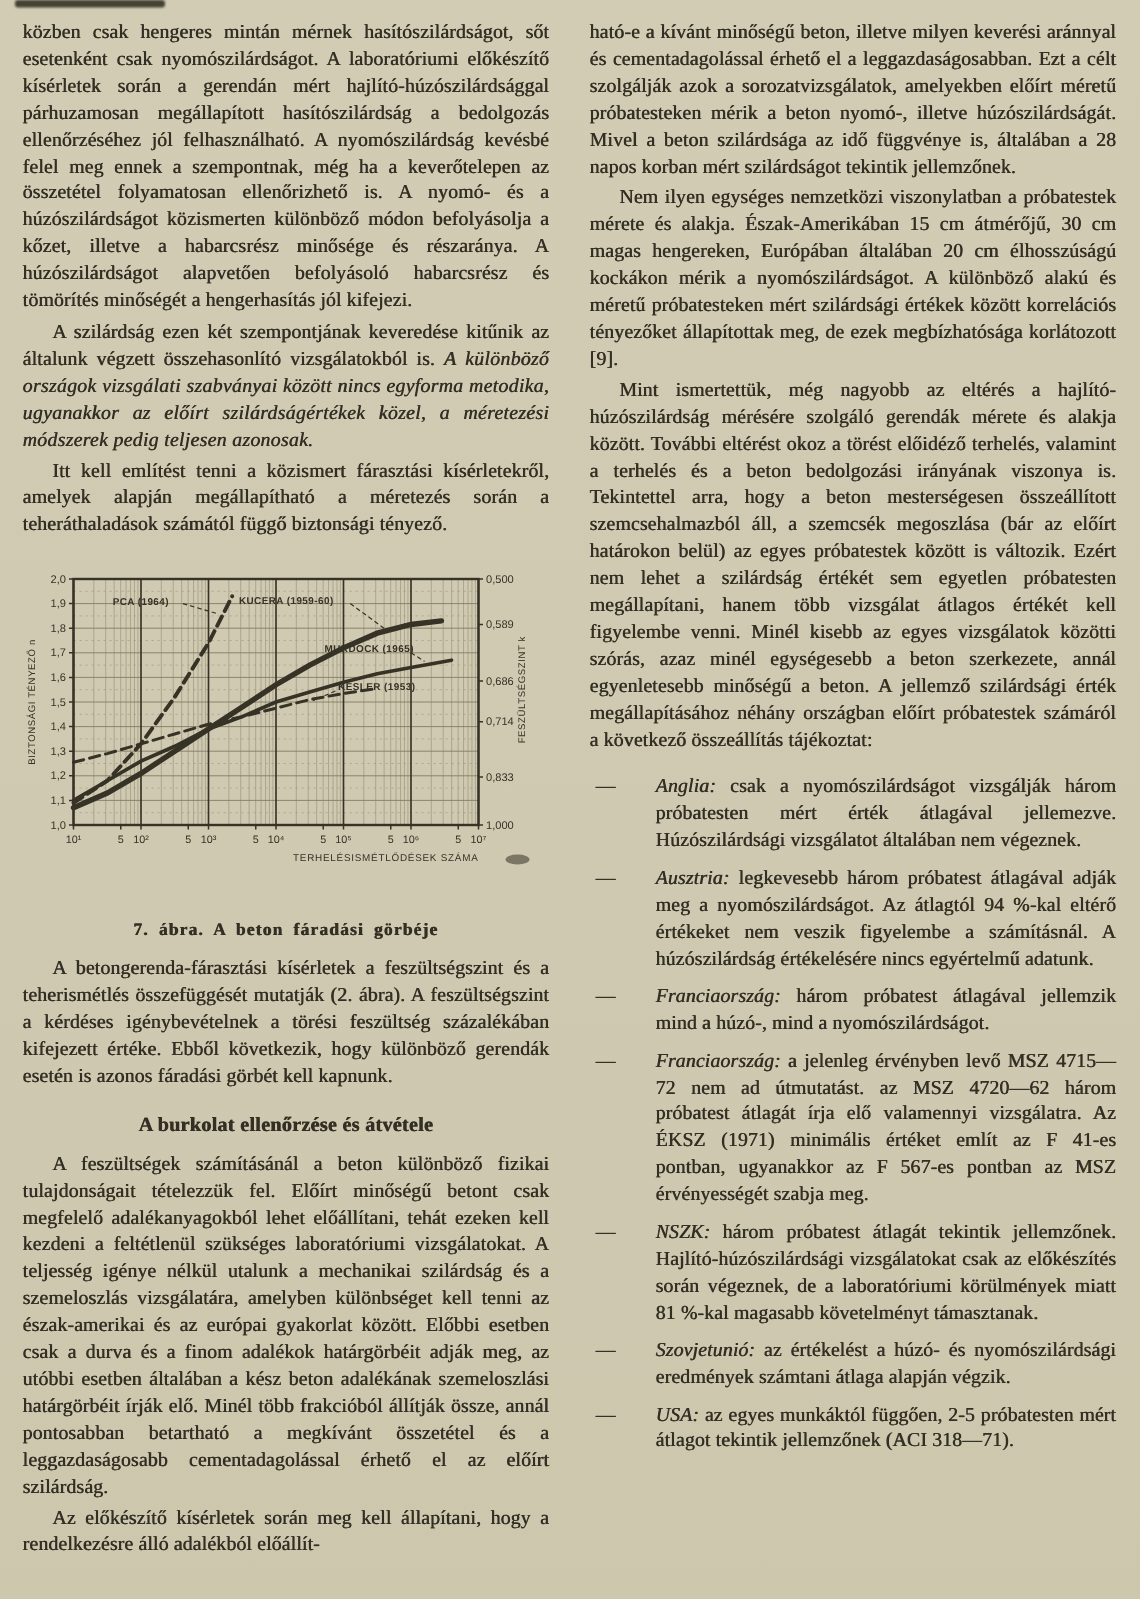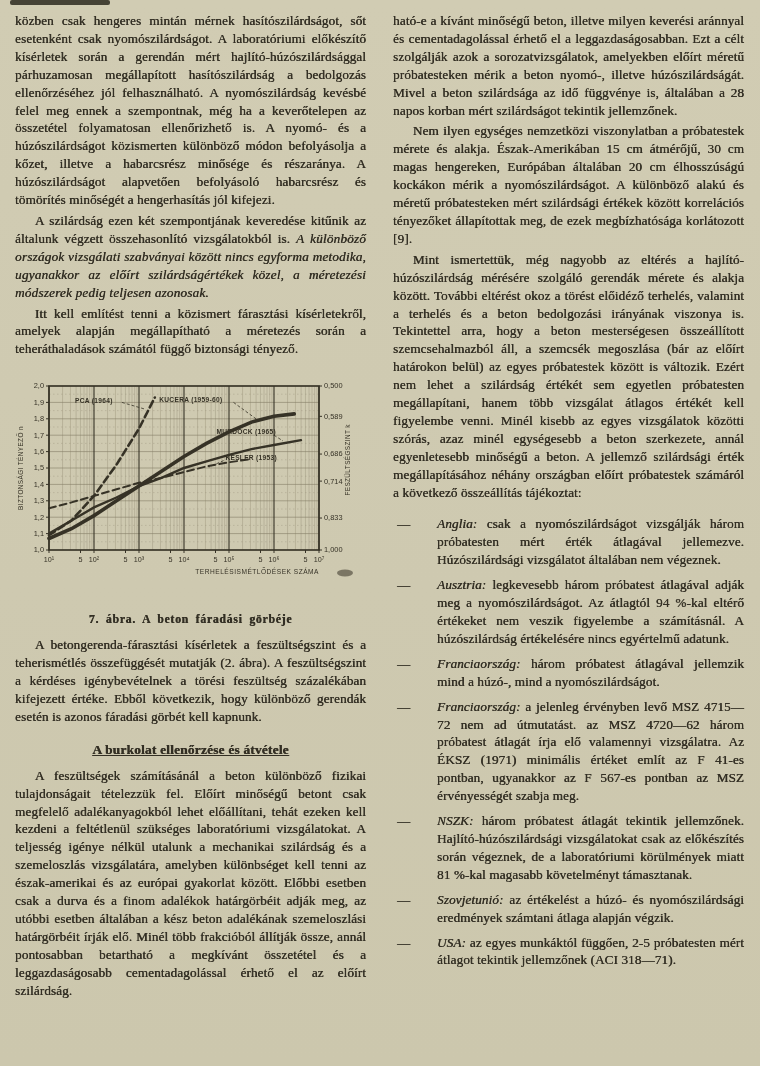--- a/index.html
+++ b/index.html
@@ -29,21 +29,20 @@
     text-indent:1.5em;
     letter-spacing:0.1px;
     text-shadow:0.35px 0 0 currentColor;
   }
   .p.no-indent{text-indent:0;}
   .p i{letter-spacing:0.2px;}
   h3{
     font-size:13.4px;text-align:center;font-weight:bold;
     margin:16px 0 9px 0;letter-spacing:0.2px;
     text-shadow:0.4px 0 0 currentColor;
-    text-decoration:underline;
   }
   figure{margin:14px 0 10px 0;padding:0;}
   figcaption{
     font-size:11.6px;font-weight:bold;text-align:center;
     margin-top:9px;letter-spacing:0.8px;word-spacing:3px;
     text-shadow:0.4px 0 0 currentColor;
   }
   svg{display:block;margin:0 auto;}
   .country-list{list-style:none;margin:14px 0 0 0;padding:0;}
   .country-list li{
@@ -222,20 +221,21 @@
           <path d="M34.0 136.2 L56.5 130.4 L79.0 123.9 L101.5 117.3 L124.0 110.8 L146.5 105.8 L169.0 100.1 L191.5 94.4 L214.0 90.3 L236.5 87.0" fill="none" stroke="#363226" stroke-width="2" stroke-linecap="round" stroke-dasharray="7 4"></path>
           <line x1="208.6" y1="88.62" x2="193.75" y2="95.18000000000002" stroke="#363226" stroke-width="0.8" stroke-dasharray="3 2"></line>
           <text x="210.4" y="87.8" text-anchor="start" font-size="6.6" font-weight="bold" font-family="Liberation Sans, sans-serif" fill="#363226" letter-spacing="0.3">KESLER (1953)</text>
         </svg>
       <figcaption>7. ábra. A beton fáradási görbéje</figcaption>
     </figure>
 
     <p class="p">A betongerenda-fárasztási kísérletek a feszültségszint és a teherismétlés összefüggését mutatják (2. ábra). A feszültségszint a kérdéses igénybevételnek a törési feszültség százalékában kifejezett értéke. Ebből következik, hogy különböző gerendák esetén is azonos fáradási görbét kell kapnunk.</p>
     <h3>A burkolat ellenőrzése és átvétele</h3>
     <p class="p">A feszültségek számításánál a beton különböző fizikai tulajdonságait tételezzük fel. Előírt minőségű betont csak megfelelő adalékanyagokból lehet előállítani, tehát ezeken kell kezdeni a feltétlenül szükséges laboratóriumi vizsgálatokat. A teljesség igénye nélkül utalunk a mechanikai szilárdság és a szemeloszlás vizsgálatára, amelyben különbséget kell tenni az észak-amerikai és az európai gyakorlat között. Előbbi esetben csak a durva és a finom adalékok határgörbéit adják meg, az utóbbi esetben általában a kész beton adalékának szemeloszlási határgörbéit írják elő. Minél több frakcióból állítják össze, annál pontosabban betartható a megkívánt összetétel és a leggazdaságosabb cementadagolással érhető el az előírt szilárdság.</p>
+    <p class="p">Az előkészítő kísérletek során meg kell állapítani, hogy a rendelkezésre álló adalékból előállít-</p>
   </div>
 
   <div class="col">
     <p class="p no-indent">ható-e a kívánt minőségű beton, illetve milyen keverési aránnyal és cementadagolással érhető el a leggazdaságosabban. Ezt a célt szolgálják azok a sorozatvizsgálatok, amelyekben előírt méretű próbatesteken mérik a beton nyomó-, illetve húzószilárdságát. Mivel a beton szilárdsága az idő függvénye is, általában a 28 napos korban mért szilárdságot tekintik jellemzőnek.</p>
     <p class="p">Nem ilyen egységes nemzetközi viszonylatban a próbatestek mérete és alakja. Észak-Amerikában 15 cm átmérőjű, 30 cm magas hengereken, Európában általában 20 cm élhosszúságú kockákon mérik a nyomószilárdságot. A különböző alakú és méretű próbatesteken mért szilárdsági értékek között korrelációs tényezőket állapítottak meg, de ezek megbízhatósága korlátozott [9].</p>
     <p class="p">Mint ismertettük, még nagyobb az eltérés a hajlító-húzószilárdság mérésére szolgáló gerendák mérete és alakja között. További eltérést okoz a törést előidéző terhelés, valamint a terhelés és a beton bedolgozási irányának viszonya is. Tekintettel arra, hogy a beton mesterségesen összeállított szemcsehalmazból áll, a szemcsék megoszlása (bár az előírt határokon belül) az egyes próbatestek között is változik. Ezért nem lehet a szilárdság értékét sem egyetlen próbatesten megállapítani, hanem több vizsgálat átlagos értékét kell figyelembe venni. Minél kisebb az egyes vizsgálatok közötti szórás, azaz minél egységesebb a beton szerkezete, annál egyenletesebb minőségű a beton. A jellemző szilárdsági érték megállapításához néhány országban előírt próbatestek számáról a következő összeállítás tájékoztat:</p>
     <ul class="country-list">
         <li><span class="dash">—</span><i>Anglia:</i><span> csak a nyomószilárdságot vizsgálják három próbatesten mért érték átlagával jellemezve. Húzószilárdsági vizsgálatot általában nem végeznek.</span></li>
         <li><span class="dash">—</span><i>Ausztria:</i><span> legkevesebb három próbatest átlagával adják meg a nyomószilárdságot. Az átlagtól 94 %-kal eltérő értékeket nem veszik figyelembe a számításnál. A húzószilárdság értékelésére nincs egyértelmű adatunk.</span></li>
         <li><span class="dash">—</span><i>Franciaország:</i><span> három próbatest átlagával jellemzik mind a húzó-, mind a nyomószilárdságot.</span></li>

